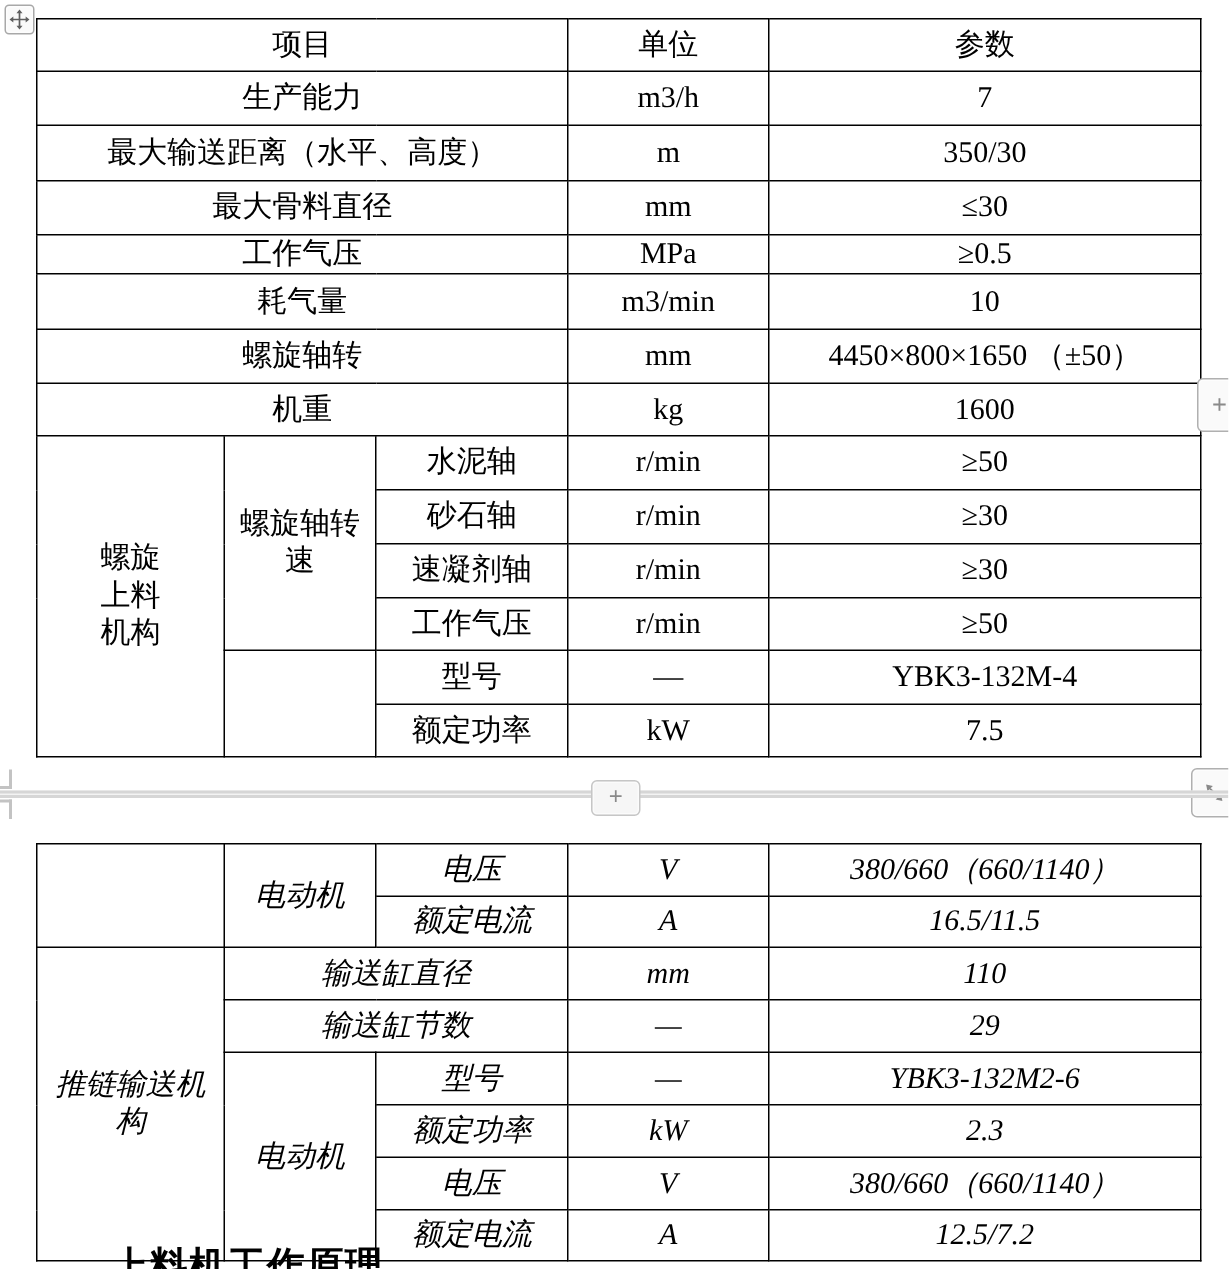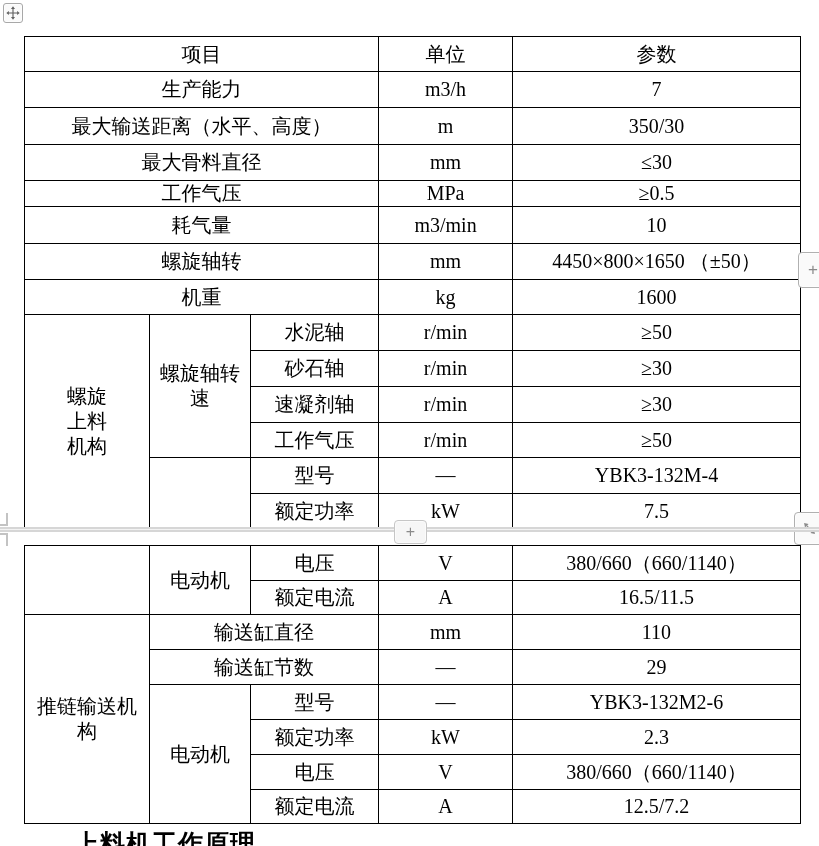--- a/index.html
+++ b/index.html
@@ -3,22 +3,22 @@
 <meta charset="utf-8">
 <style>
   html,body{margin:0;padding:0;background:#fff;}
   #page{position:relative;width:819px;height:846px;background:#ffffff;overflow:hidden;
         font-family:"Liberation Serif","DejaVu Serif",serif;color:#000;}
 
   
   table.spec{border-collapse:collapse;table-layout:fixed;position:absolute;left:24px;width:776px;}
   table.spec td{border:1px solid #000;text-align:center;vertical-align:middle;
                 padding:0;font-size:20px;line-height:1.25;overflow:hidden;}
-  #tbl-upper{top:36px;padding-left:13px;}
-  #tbl-lower{top:545px;}
+  #tbl-upper{top:12px;padding-left:13px;}
+  #tbl-lower{top:562px;font-style:italic;}
   td.lg{font-size:26px;}
   td.sm{font-size:15px;}
   td.pre{white-space:pre-line;}
   td.indent{padding-left:120px;}
 
   
   .ctl{position:absolute;box-sizing:border-box;background:#fafafa;border:1px solid #b0b0b0;
        border-radius:4px;display:flex;align-items:center;justify-content:center;
        font-family:"Liberation Sans","DejaVu Sans",sans-serif;color:#8a8a8a;
        box-shadow:0 0 0 1px rgba(255,255,255,.6) inset;}

